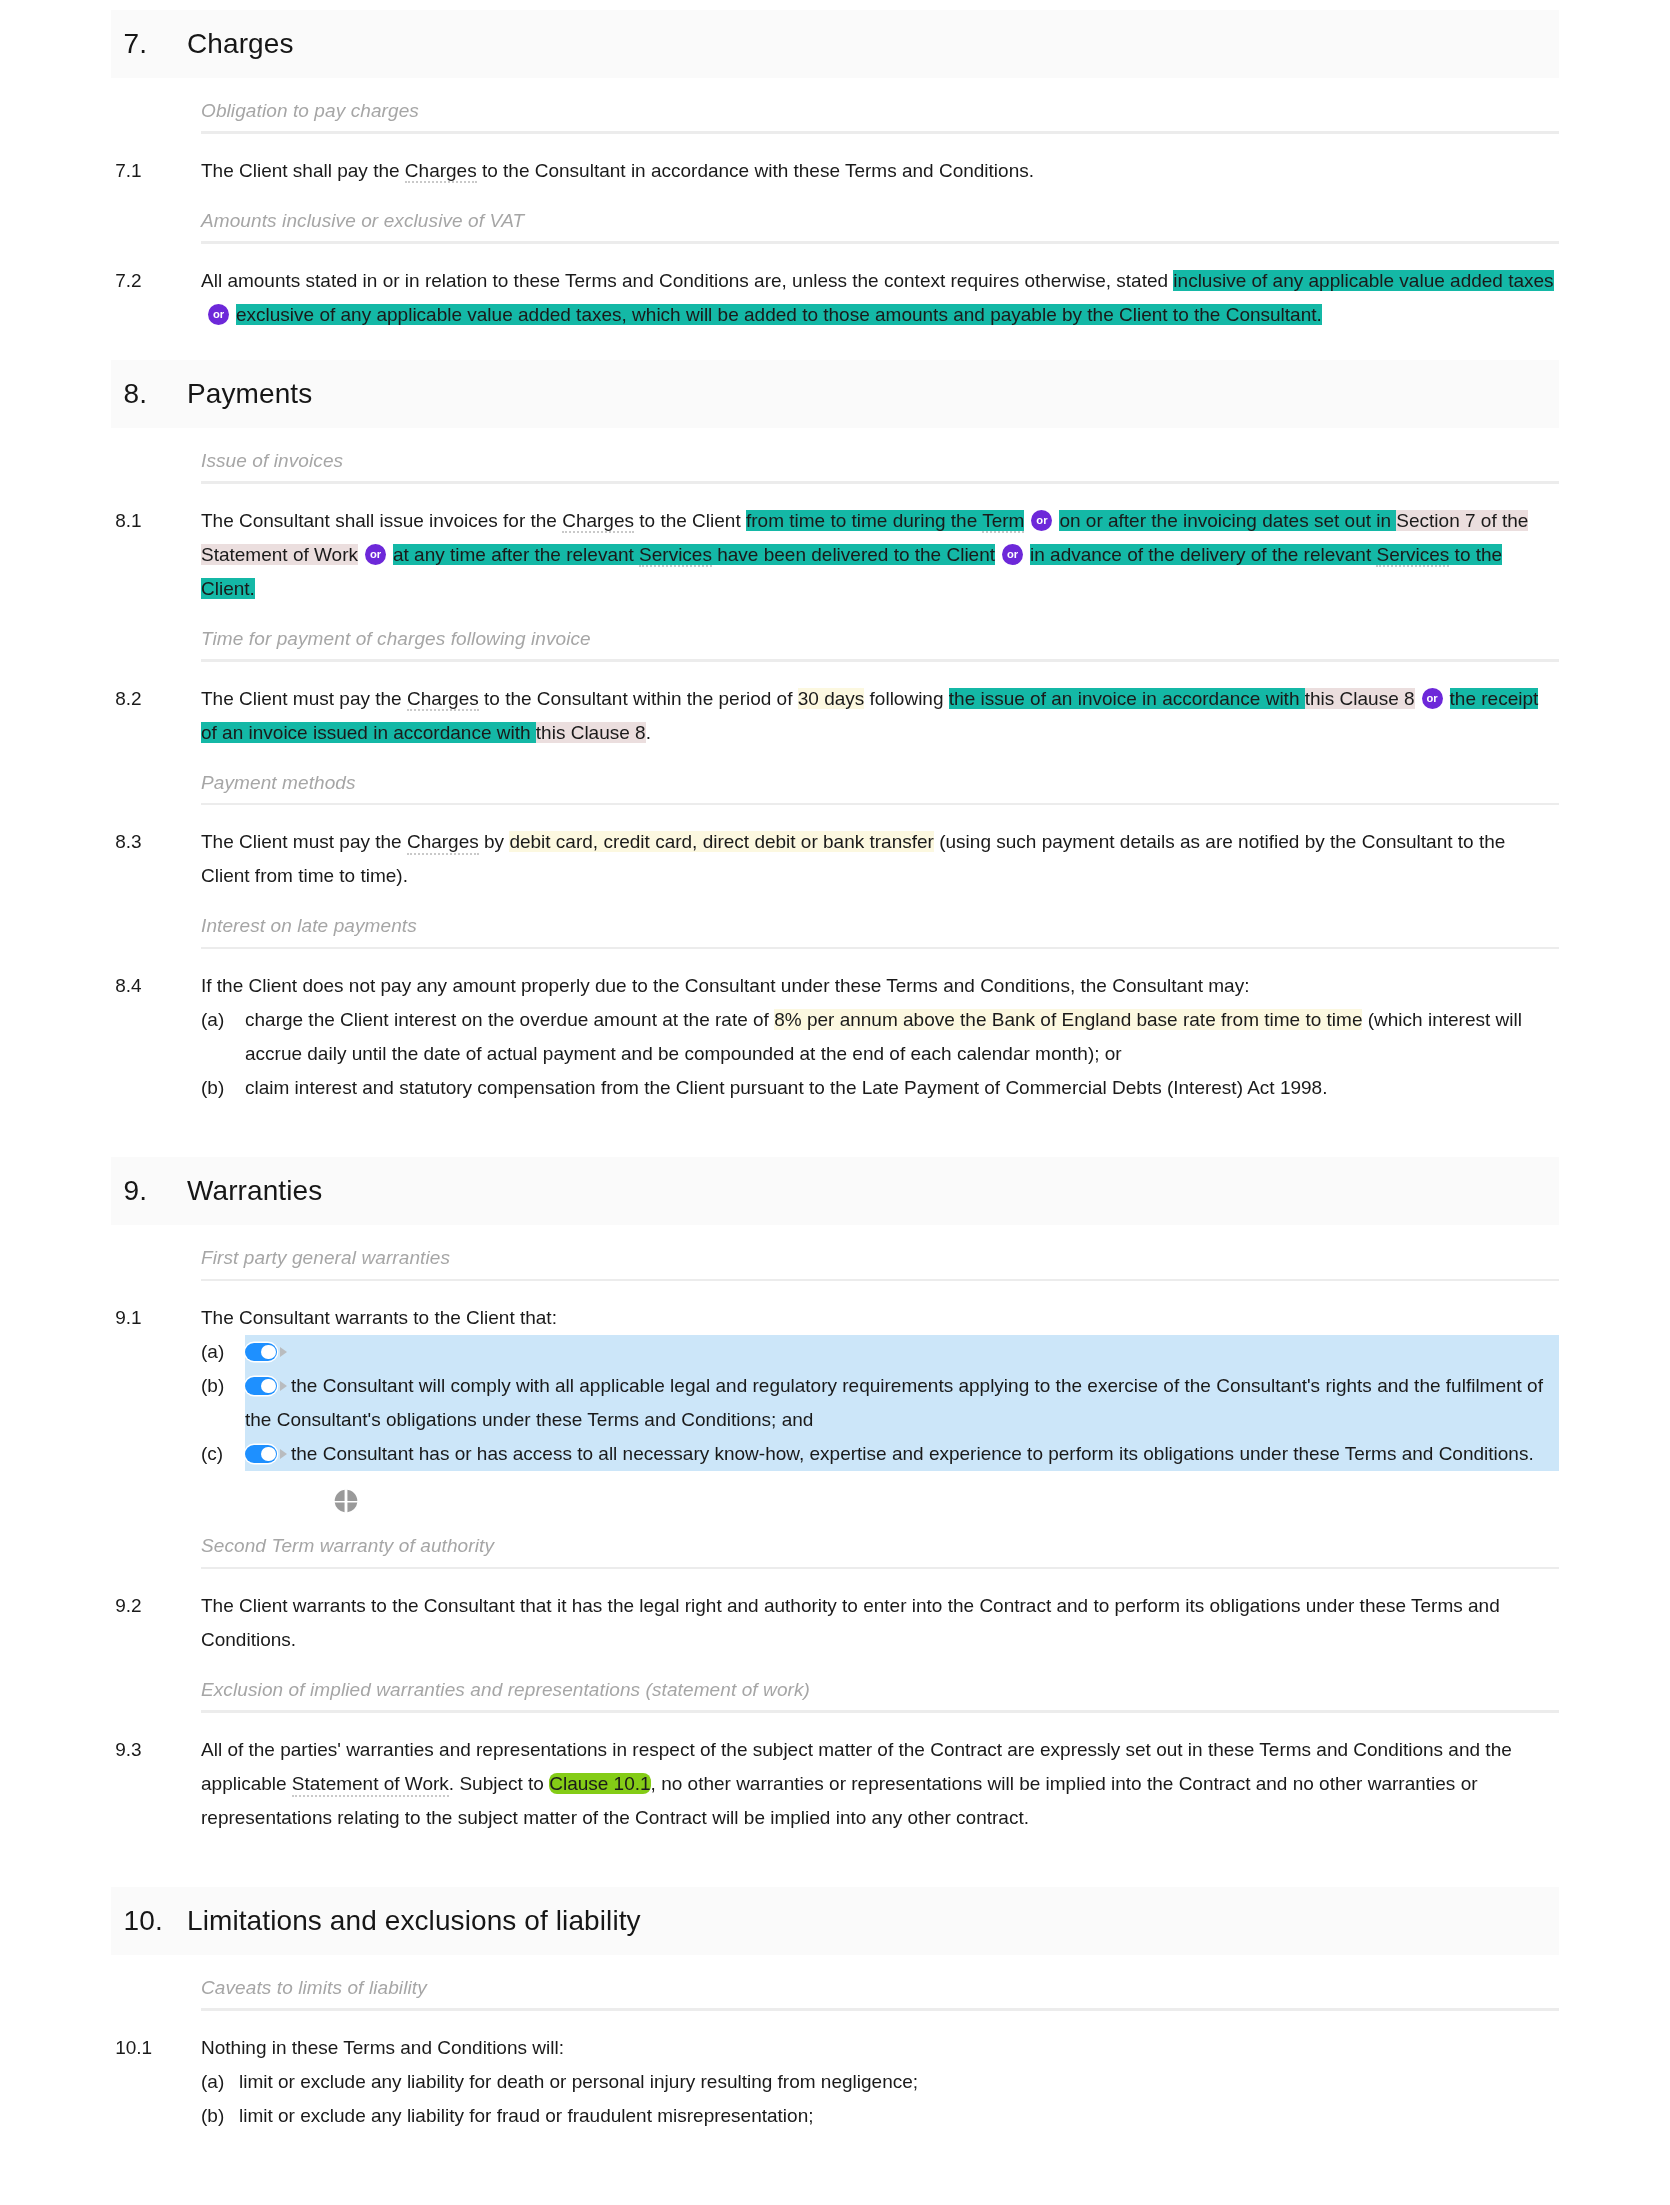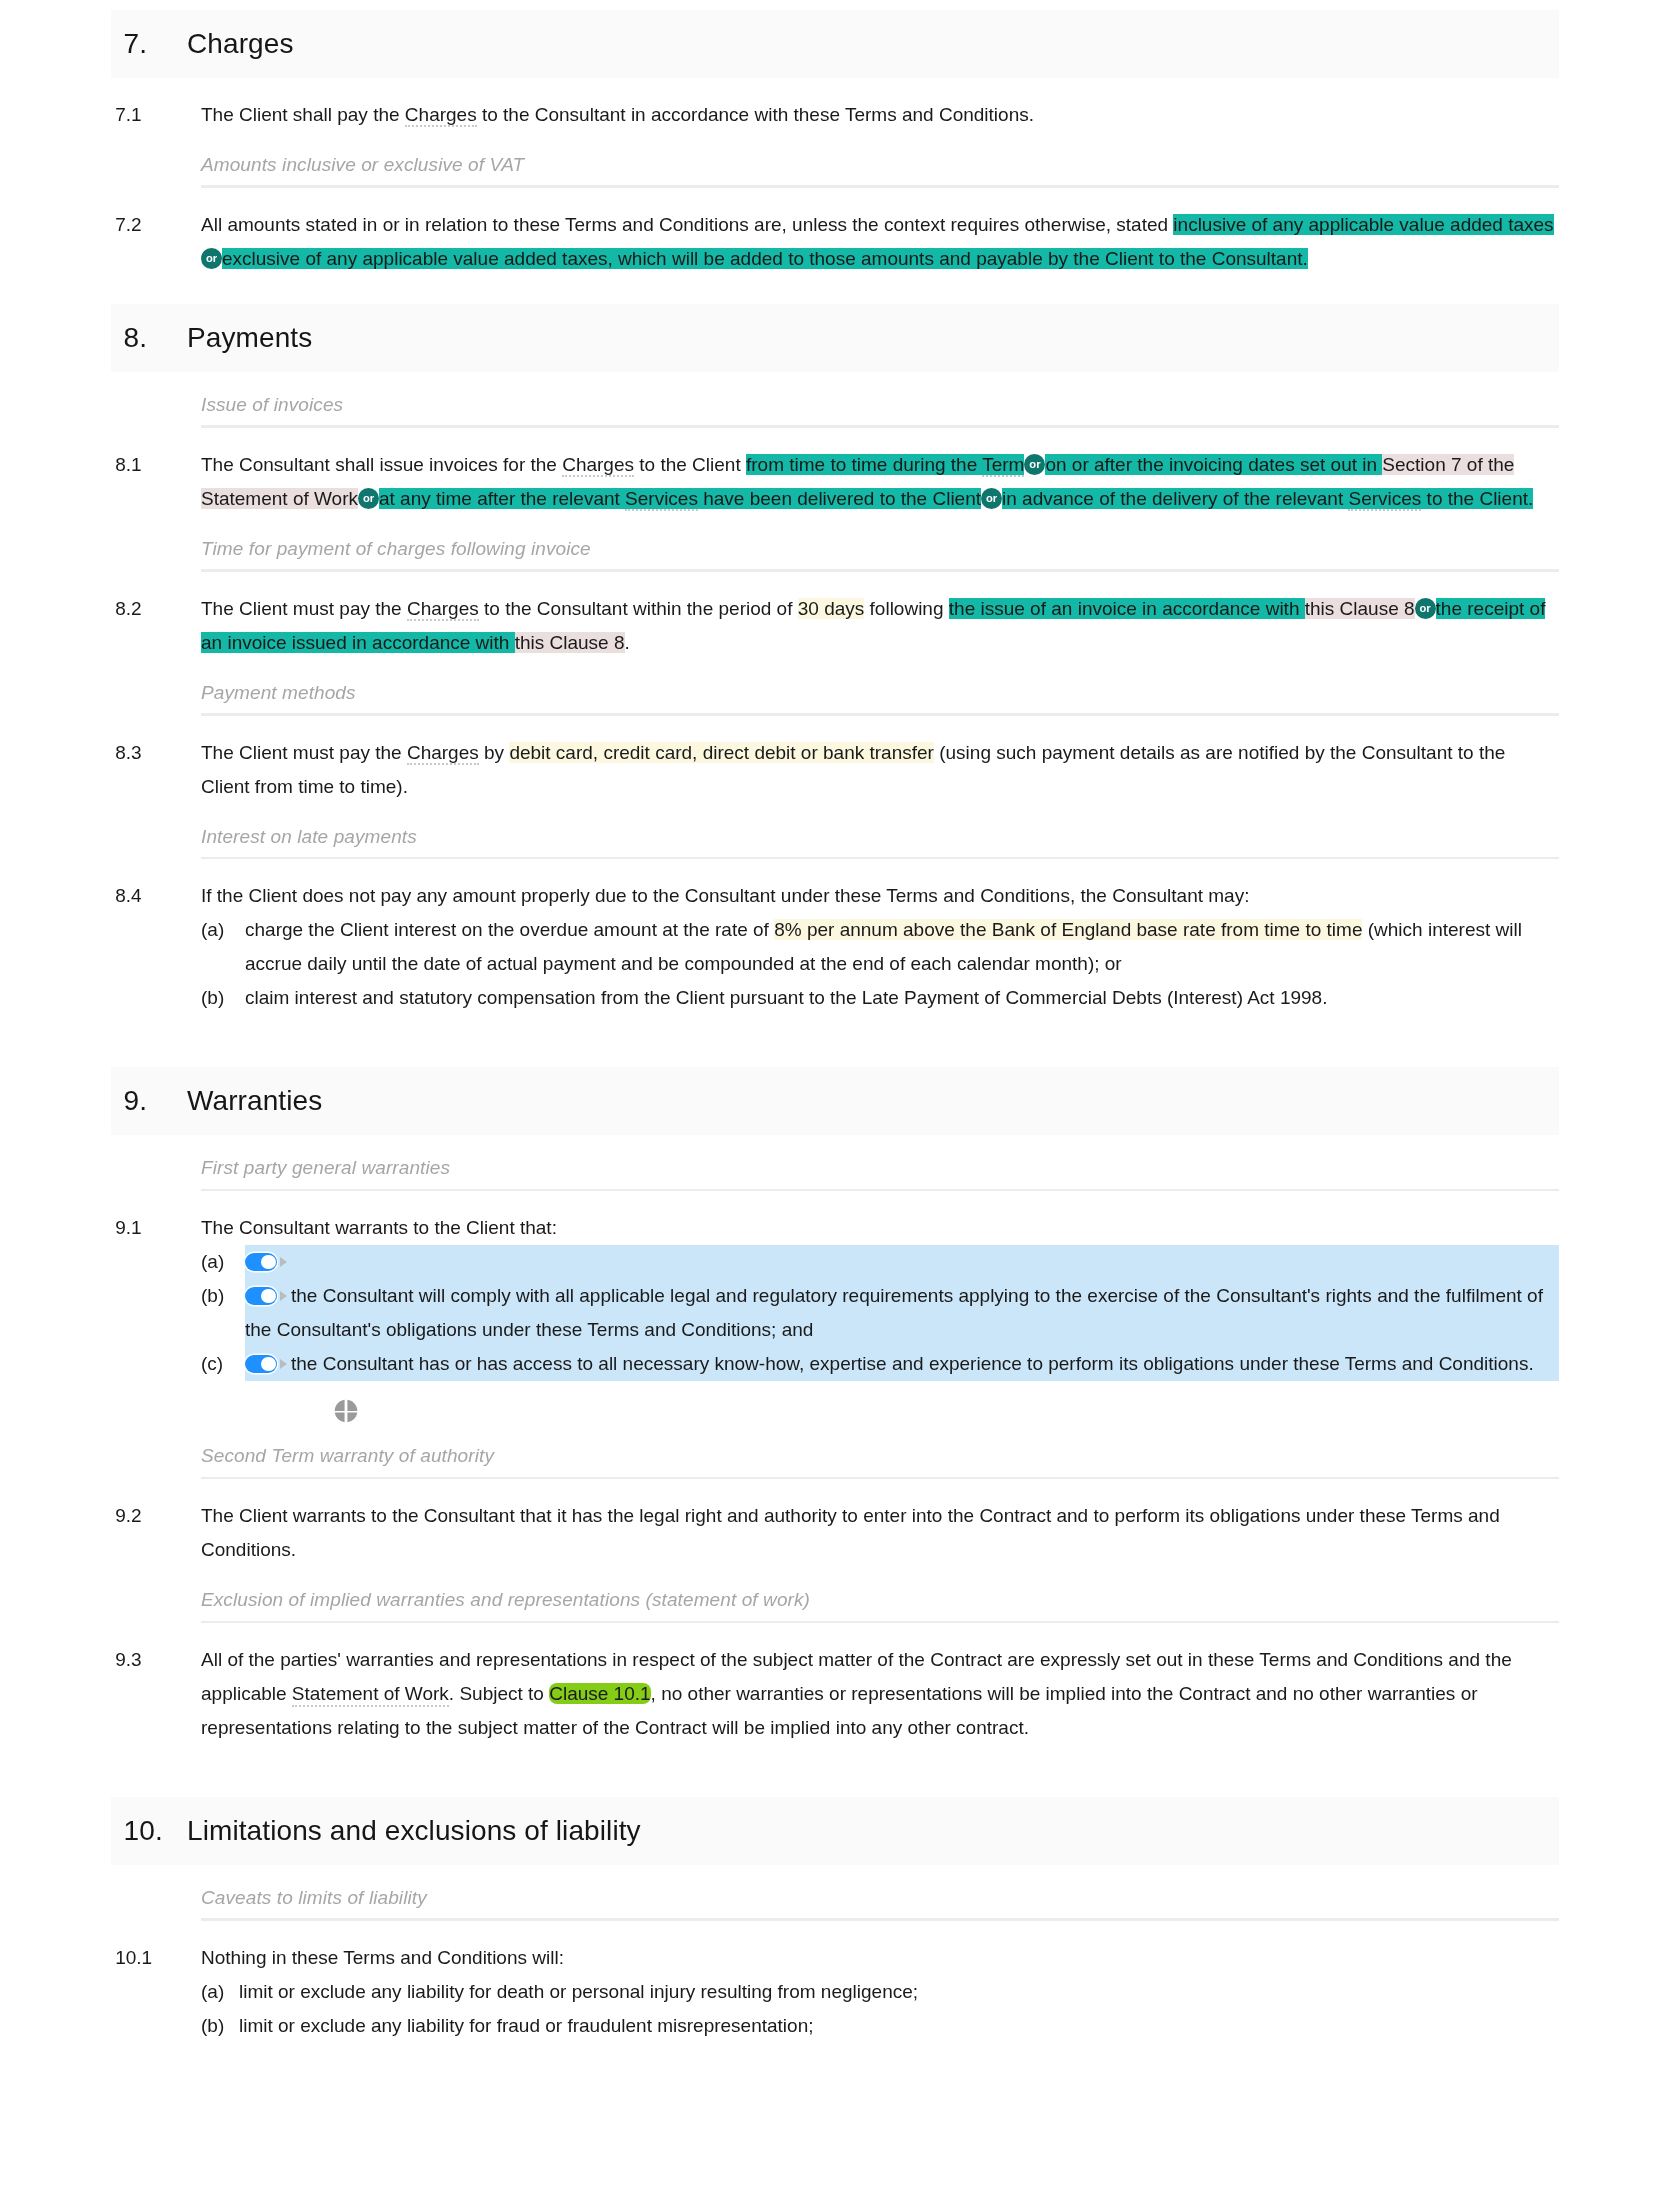--- a/index.html
+++ b/index.html
@@ -116,27 +116,27 @@
     padding-bottom:0.7px;
   }
 
   
   .or-badge {
     display:inline-block;
     width:21px;
     height:21px;
     line-height:21px;
     border-radius:50%;
-    background:#0f766e;
+    background:#6d28d9;
     color:#ffffff;
     font-size:11.2px;
     font-weight:700;
     text-align:center;
     vertical-align:middle;
-    margin:0 0;
+    margin:0 7px;
     position:relative;
     top:-1.4px;
     letter-spacing:0;
   }
 
   
   .toggle {
     display:inline-block;
     width:32px;
     height:17.5px;
@@ -182,20 +182,24 @@
 </head>
 <body>
 
 <div class="page">
 
   <div class="section-head">
     <span class="num">7.</span>
     <span class="title">Charges</span>
   </div>
 
+  <div class="caption-wrap">
+    <div class="caption">Obligation to pay charges</div>
+    <div class="rule"></div>
+  </div>
 
   <div class="clause">
     <div class="cnum">7.1</div>
     <div class="ctext"><span>The Client shall pay the </span><span class="term">Charges</span><span> to the Consultant in accordance with these Terms and Conditions.</span></div>
   </div>
 
   <div class="caption-wrap">
     <div class="caption">Amounts inclusive or exclusive of VAT</div>
     <div class="rule"></div>
   </div>

